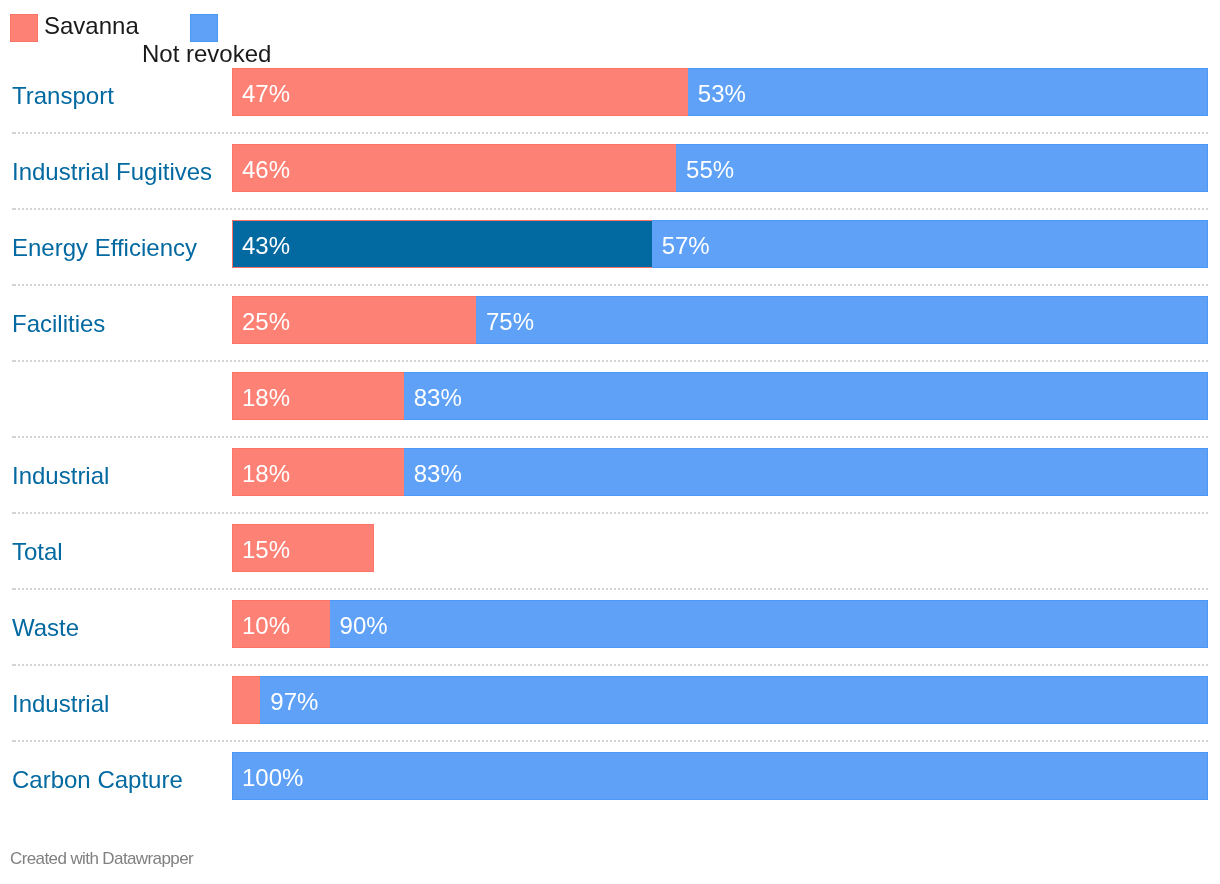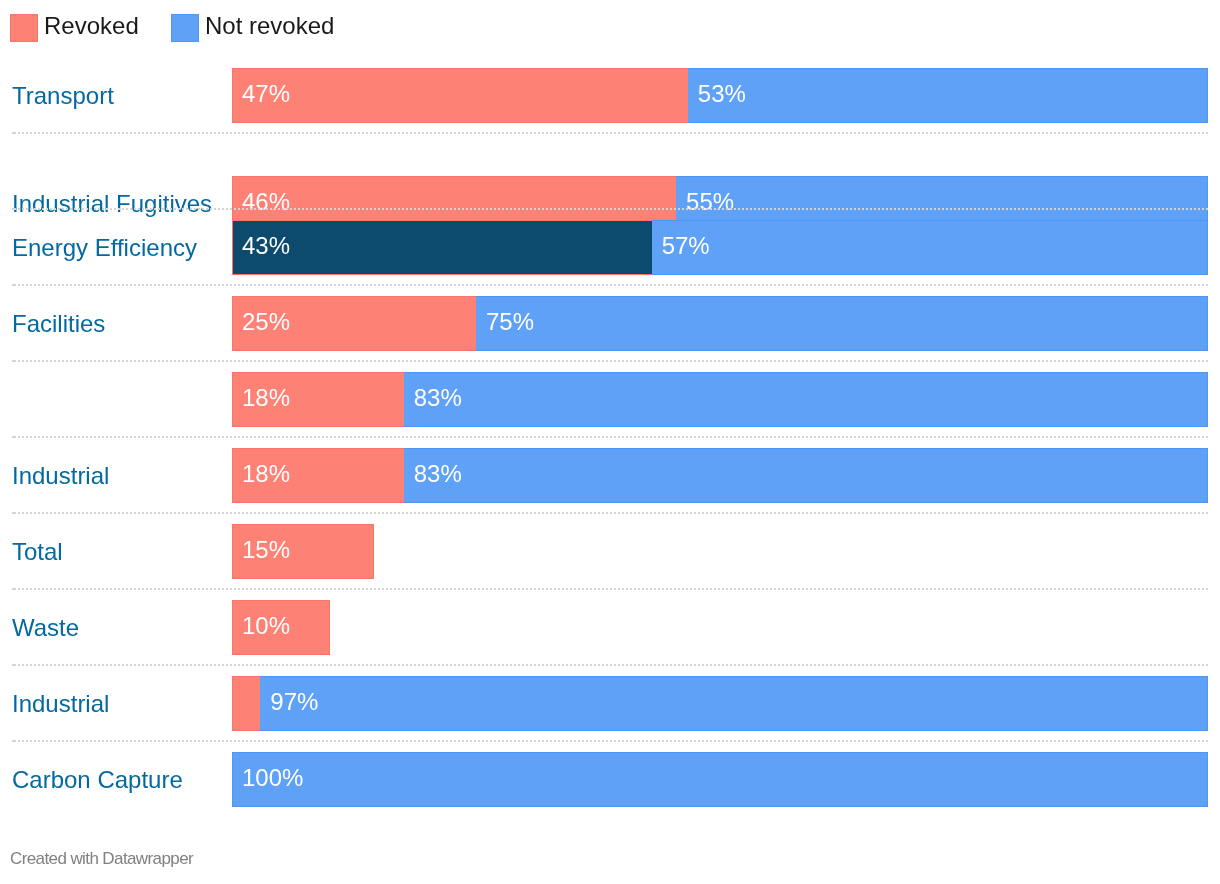--- a/index.html
+++ b/index.html
@@ -11,21 +11,21 @@
     font-family: "Liberation Sans", sans-serif;
     -webkit-font-smoothing: antialiased;
   }
   #chart { position: relative; width: 1220px; height: 884px; overflow: hidden;
             filter: blur(0px);  }
 
   
   .legend { position: absolute; left: 0; top: 0; width: 1220px; height: 56px; }
   .legend-item { position: absolute; top: 14px; height: 28px; display: flex; align-items: center; }
   .legend-item:nth-child(1) { left: 10px; }
-  .legend-item:nth-child(2) { left: 171px; }
+  .legend-item:nth-child(2) { left: 136px; flex-direction: column; }
   .legend-swatch { width: 28px; height: 28px; flex: 0 0 28px; position: relative; }
   .legend-swatch::after {
     content: ""; position: absolute; inset: 0;
     border: 1px solid var(--edge);
   }
   .legend-label {
     position: relative; top: -2px;
     margin-left: 6px;
     font-size: 24px;
     line-height: 28px;
@@ -35,21 +35,21 @@
 
   
   .rows { position: absolute; left: 0; top: 0; width: 1220px; }
   .row { position: absolute; left: 0; width: 1220px; height: 54px; }
   .row-label {
     position: absolute; left: 12px; top: 1px; height: 54px;
     display: flex; align-items: center;
     font-size: 24px; color: #0369a1; white-space: nowrap;
   }
   .row-bars { position: absolute; left: 232px; top: 0; width: 976px; height: 54px; display: flex; }
-  .seg { height: 55px; position: relative; }
+  .seg { height: 48px; position: relative; }
   .seg::after {
     content: ""; position: absolute; inset: 0; pointer-events: none;
     border-top: 1px solid var(--edge); border-bottom: 1px solid var(--edge);
   }
   .seg:first-child::after { border-left: 1px solid var(--edge); }
   .seg:last-child::after  { border-right: 1px solid var(--edge); }
   .seg-label {
     position: absolute; left: 10px; top: -1px; height: 54px;
     display: flex; align-items: center;
     font-size: 24px; color: #ffffff; white-space: nowrap;
@@ -69,56 +69,56 @@
     color: #808080; white-space: nowrap;
   }
 </style>
 </head>
 <body>
 
 <div id="chart">
   <div class="legend">
       <div class="legend-item">
         <span class="legend-swatch" style="background: rgb(253, 129, 117); --edge: rgb(253,115,102);"></span>
-        <span class="legend-label">Revoked</span>
+        <span class="legend-label">Savanna</span>
       </div>
       <div class="legend-item">
         <span class="legend-swatch" style="background: rgb(94, 161, 247); --edge: rgb(77,151,247);"></span>
         <span class="legend-label">Not revoked</span>
       </div>
     </div>
   <div class="rows">
       <div class="row" style="top: 68px;">
         <div class="row-label">Transport</div>
         <div class="row-bars">
           <div class="seg" style="width: 455.792px; background: rgb(253, 129, 117); --edge: rgb(253,115,102);">
             <span class="seg-label">47%</span>
           </div>
           <div class="seg" style="width: 520.208px; background: rgb(94, 161, 247); --edge: rgb(77,151,247);">
             <span class="seg-label">53%</span>
           </div>
         </div>
       </div>
       <div class="divider" style="top: 132px;"></div>
-      <div class="row" style="top: 144px; margin-top: 32px;">
+      <div class="row" style="top: 144px;">
         <div class="row-label">Industrial Fugitives</div>
         <div class="row-bars">
           <div class="seg" style="width: 444.08px; background: rgb(253, 129, 117); --edge: rgb(253,115,102);">
             <span class="seg-label">46%</span>
           </div>
           <div class="seg" style="width: 531.92px; background: rgb(94, 161, 247); --edge: rgb(77,151,247);">
             <span class="seg-label">55%</span>
           </div>
         </div>
       </div>
       <div class="divider" style="top: 208px;"></div>
       <div class="row" style="top: 220px;">
         <div class="row-label">Energy Efficiency</div>
         <div class="row-bars">
-          <div class="seg" style="width: 419.68px; background: #0c4a6e; --edge: rgb(253,115,102);">
+          <div class="seg" style="width: 419.68px; background: #0369a1; --edge: rgb(253,115,102);">
             <span class="seg-label">43%</span>
           </div>
           <div class="seg" style="width: 556.32px; background: rgb(94, 161, 247); --edge: rgb(77,151,247);">
             <span class="seg-label">57%</span>
           </div>
         </div>
       </div>
       <div class="divider" style="top: 284px;"></div>
       <div class="row" style="top: 296px;">
         <div class="row-label">Facilities</div>
@@ -163,20 +163,23 @@
           </div>
         </div>
       </div>
       <div class="divider" style="top: 588px;"></div>
       <div class="row" style="top: 600px;">
         <div class="row-label">Waste</div>
         <div class="row-bars">
           <div class="seg" style="width: 97.6px; background: rgb(253, 129, 117); --edge: rgb(253,115,102);">
             <span class="seg-label">10%</span>
           </div>
+          <div class="seg" style="width: 878.4px; background: rgb(94, 161, 247); --edge: rgb(77,151,247);">
+            <span class="seg-label">90%</span>
+          </div>
         </div>
       </div>
       <div class="divider" style="top: 664px;"></div>
       <div class="row" style="top: 676px;">
         <div class="row-label">Industrial</div>
         <div class="row-bars">
           <div class="seg" style="width: 28.304px; background: rgb(253, 129, 117); --edge: rgb(253,115,102);"></div>
           <div class="seg" style="width: 947.696px; background: rgb(94, 161, 247); --edge: rgb(77,151,247);">
             <span class="seg-label">97%</span>
           </div>

